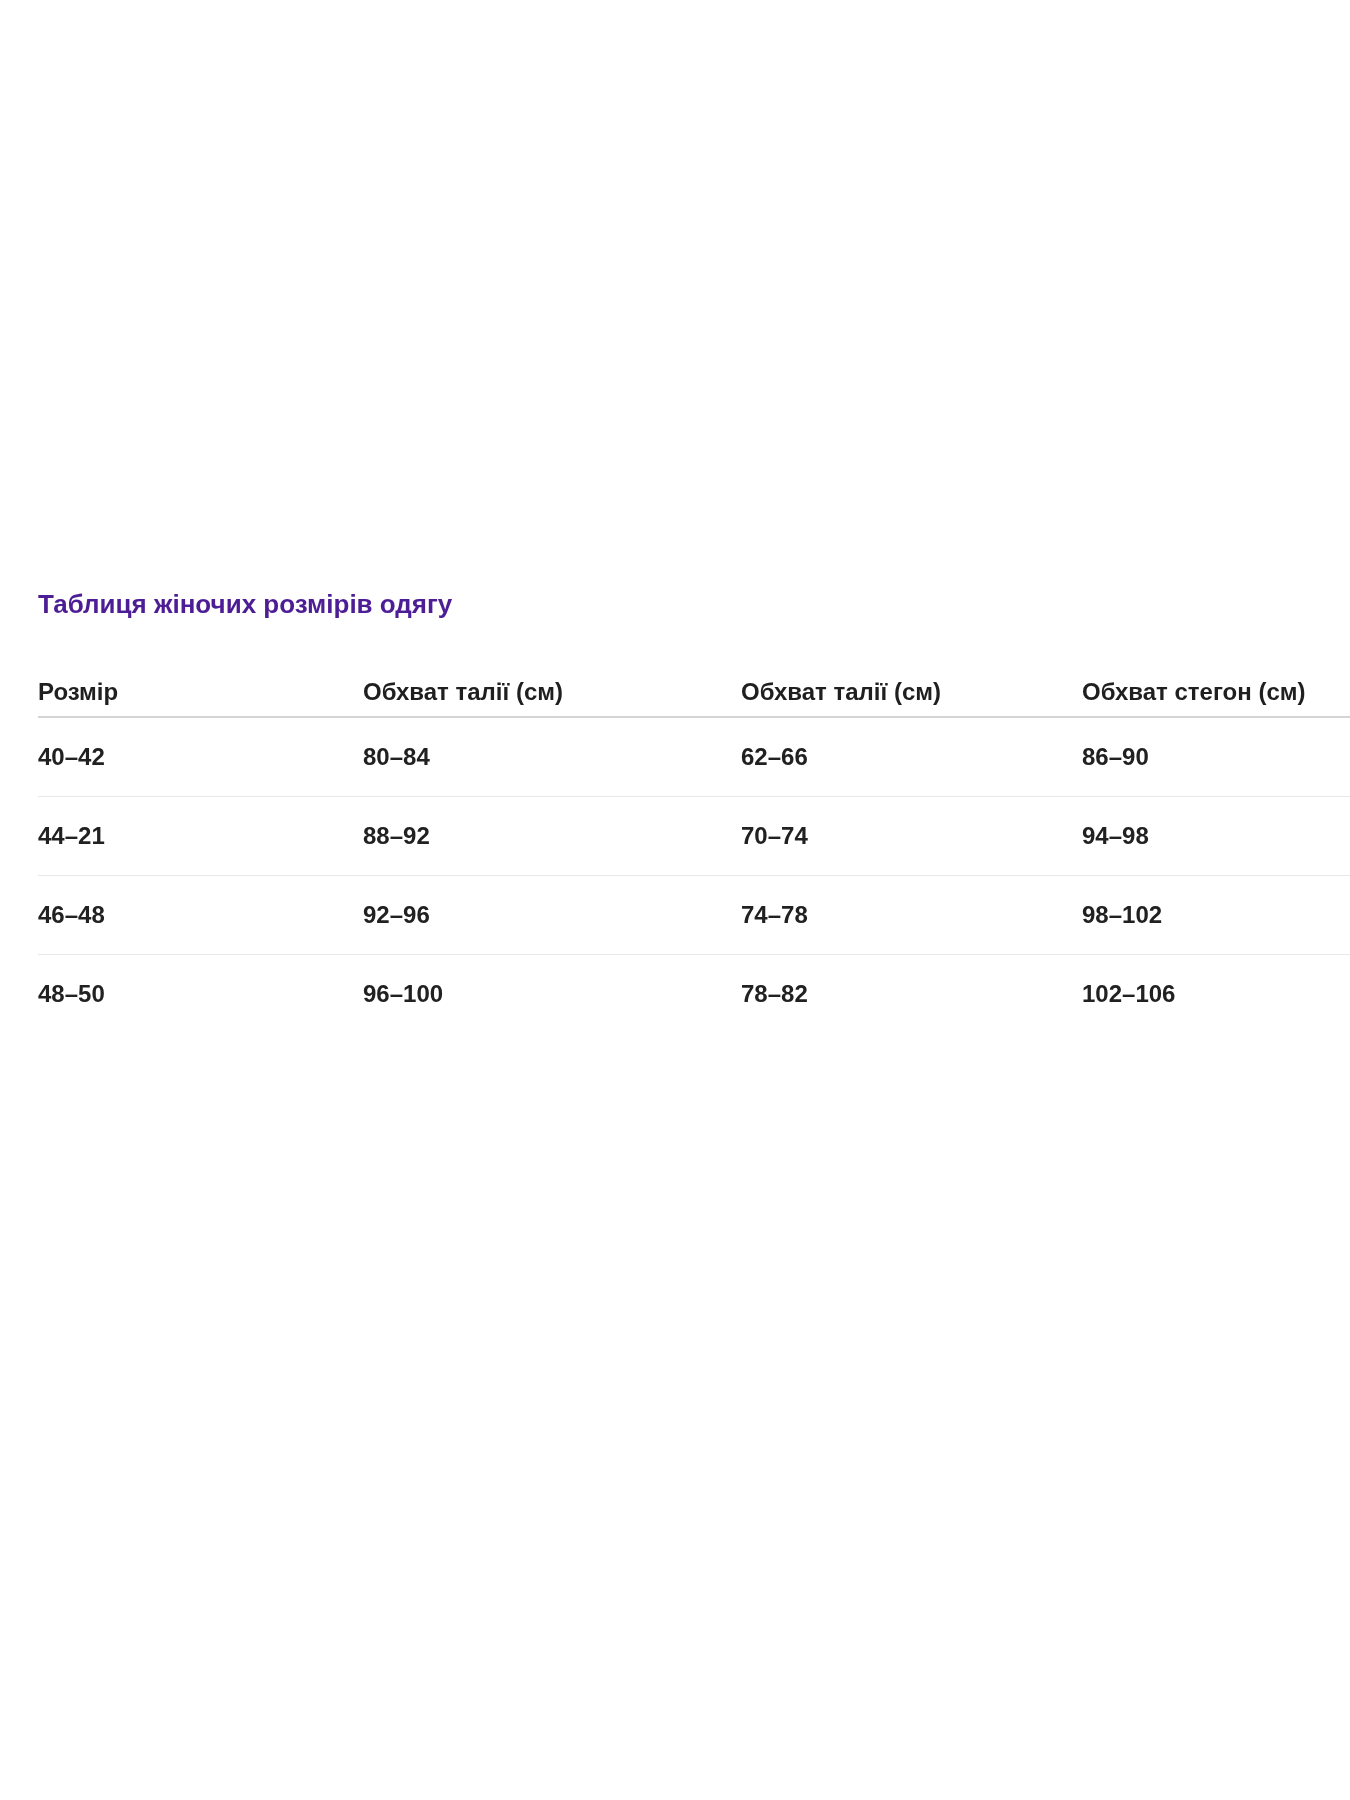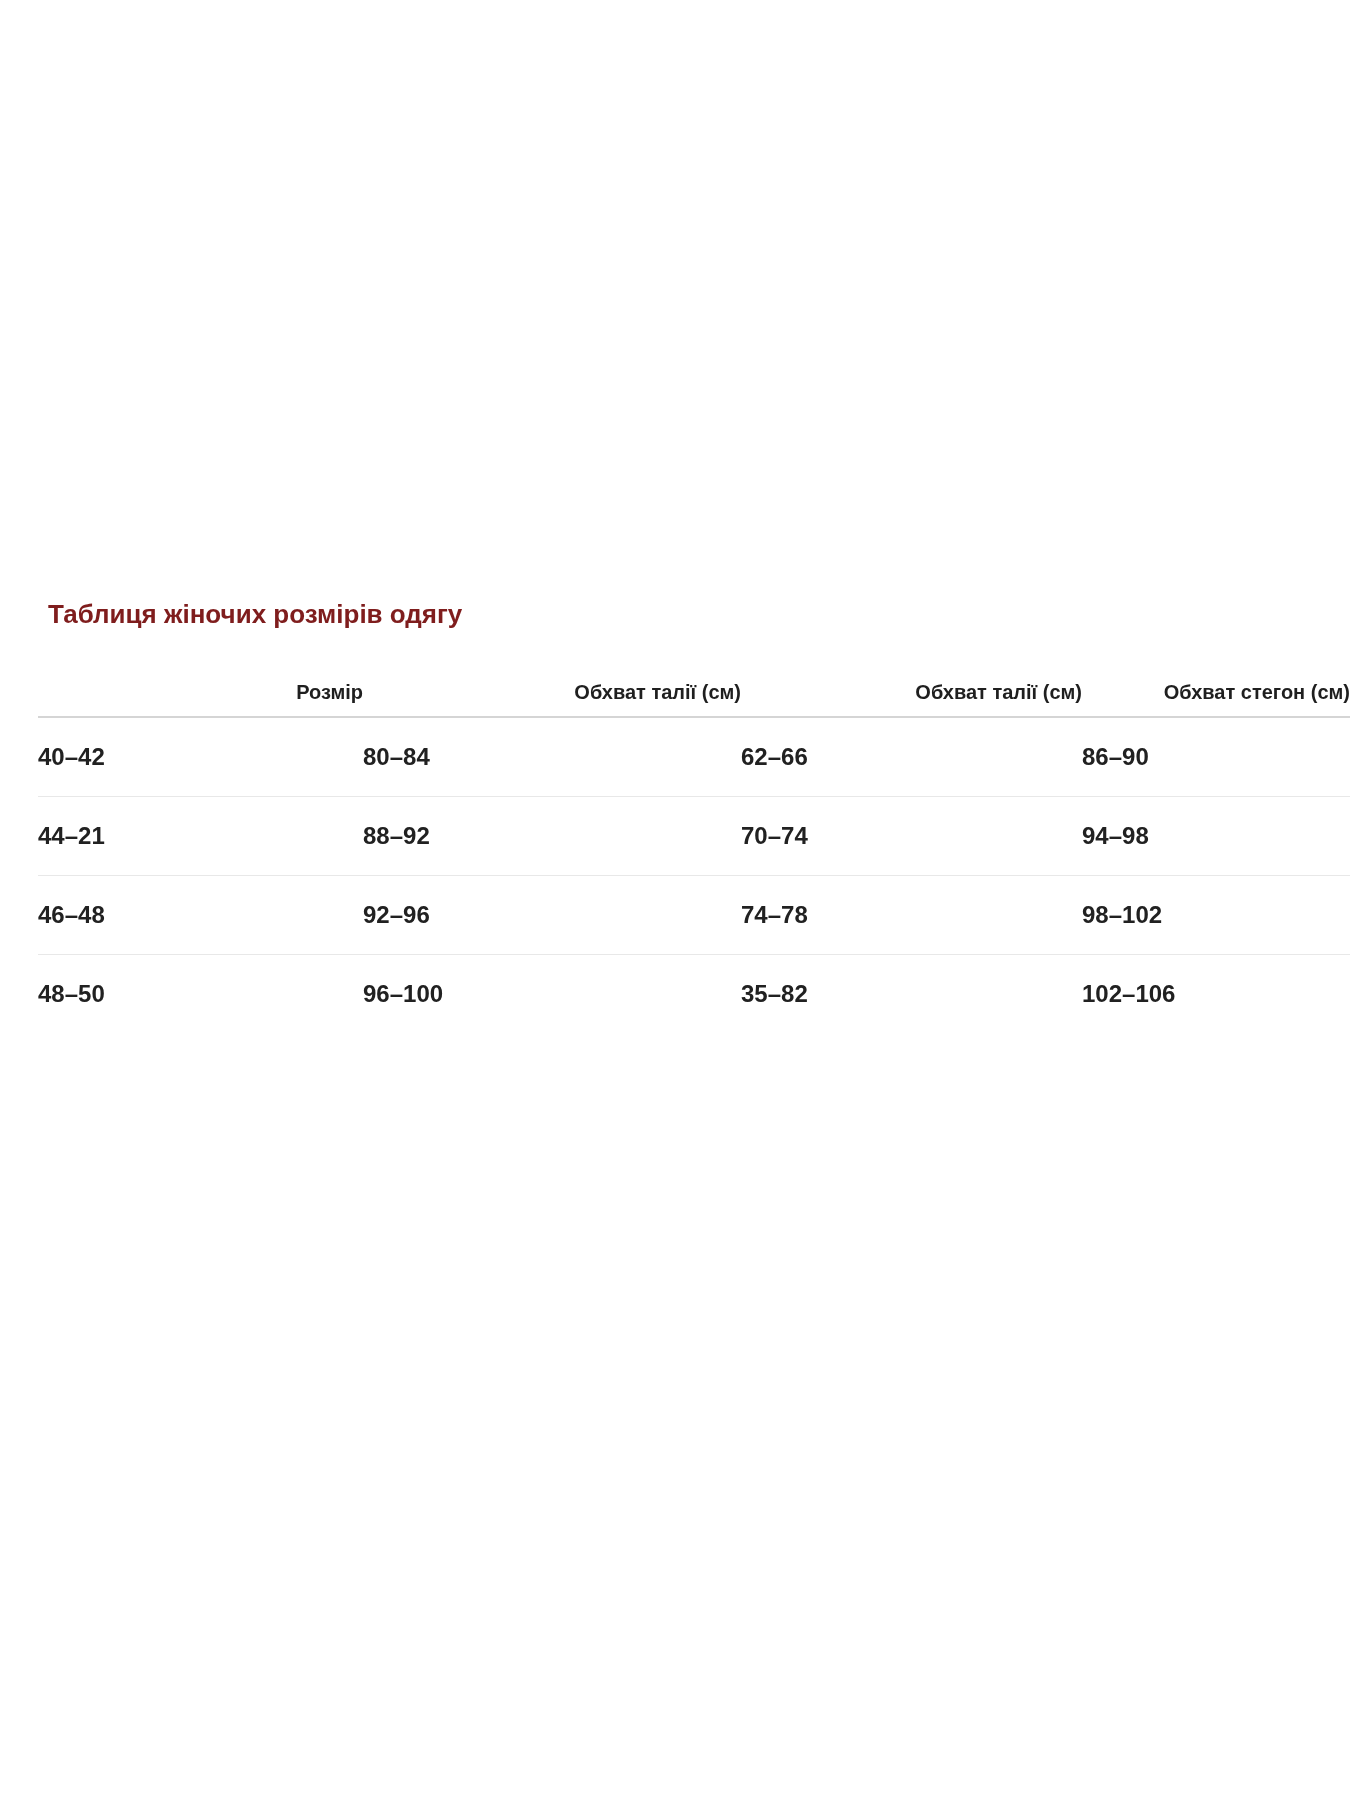--- a/index.html
+++ b/index.html
@@ -13,42 +13,42 @@
     position: relative;
     overflow: hidden;
     font-family: "Liberation Sans", "DejaVu Sans", sans-serif;
     color: #212121;
     -webkit-font-smoothing: antialiased;
   }
   .page-title {
     position: absolute;
     left: 38px;
     top: 588px;
-    margin: 10px;
+    margin: 0;
     font-size: 26px;
     line-height: 1.25;
     font-weight: 700;
-    color: #7f1d1d;
+    color: #4c1d95;
     white-space: nowrap;
   }
   table.size-table {
     position: absolute;
     left: 38px;
     top: 672px;
     width: 1312px;
     border-collapse: collapse;
     table-layout: fixed;
   }
   table.size-table col.c1 { width: 325px; }
   table.size-table col.c2 { width: 378px; }
   table.size-table col.c3 { width: 341px; }
   table.size-table col.c4 { width: auto; }
   table.size-table th {
-    text-align: right;
-    font-size: 20px;
+    text-align: left;
+    font-size: 24px;
     line-height: 28px;
     font-weight: 700;
     color: #1f1f1f;
     padding: 6px 0 10px 0;
     border-bottom: 2px solid #d5d5d5;
     white-space: nowrap;
   }
   table.size-table td {
     font-size: 24px;
     font-weight: 700;
@@ -98,17 +98,17 @@
     </tr>
     <tr>
       <td>46–48</td>
       <td>92–96</td>
       <td>74–78</td>
       <td>98–102</td>
     </tr>
     <tr>
       <td>48–50</td>
       <td>96–100</td>
-      <td>35–82</td>
+      <td>78–82</td>
       <td>102–106</td>
     </tr>
   </tbody>
 </table>
 
 </body></html>

